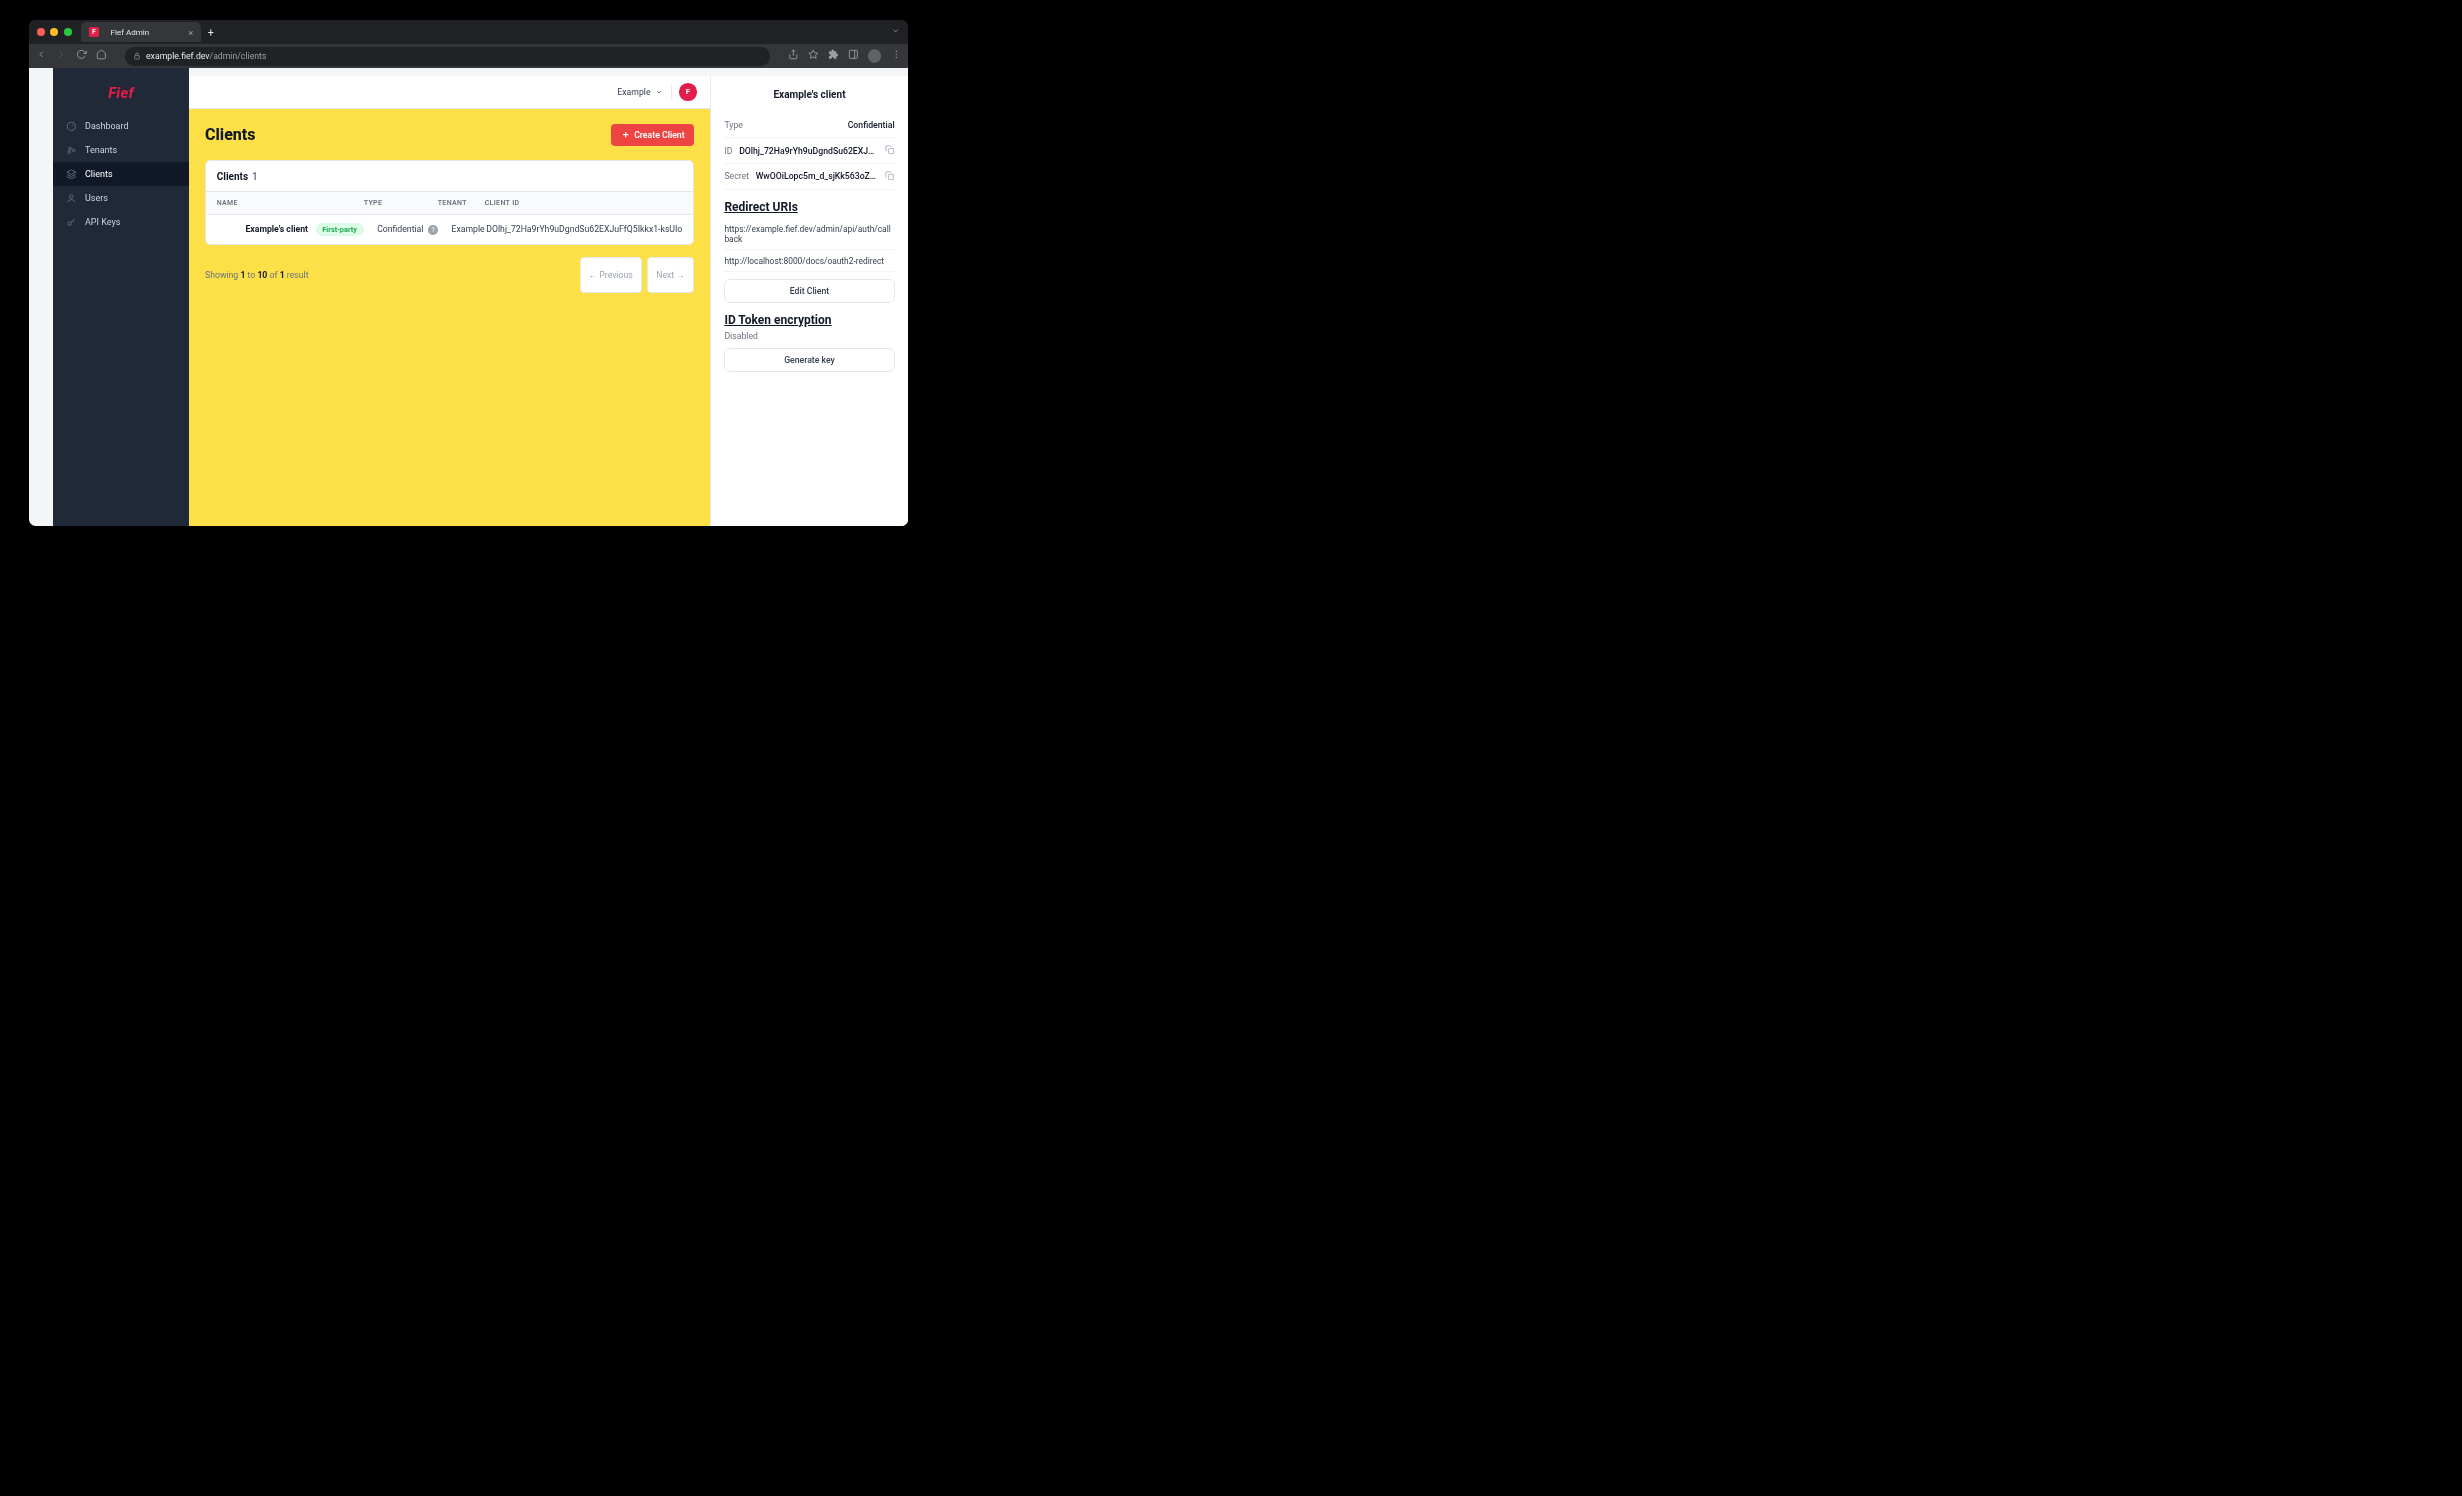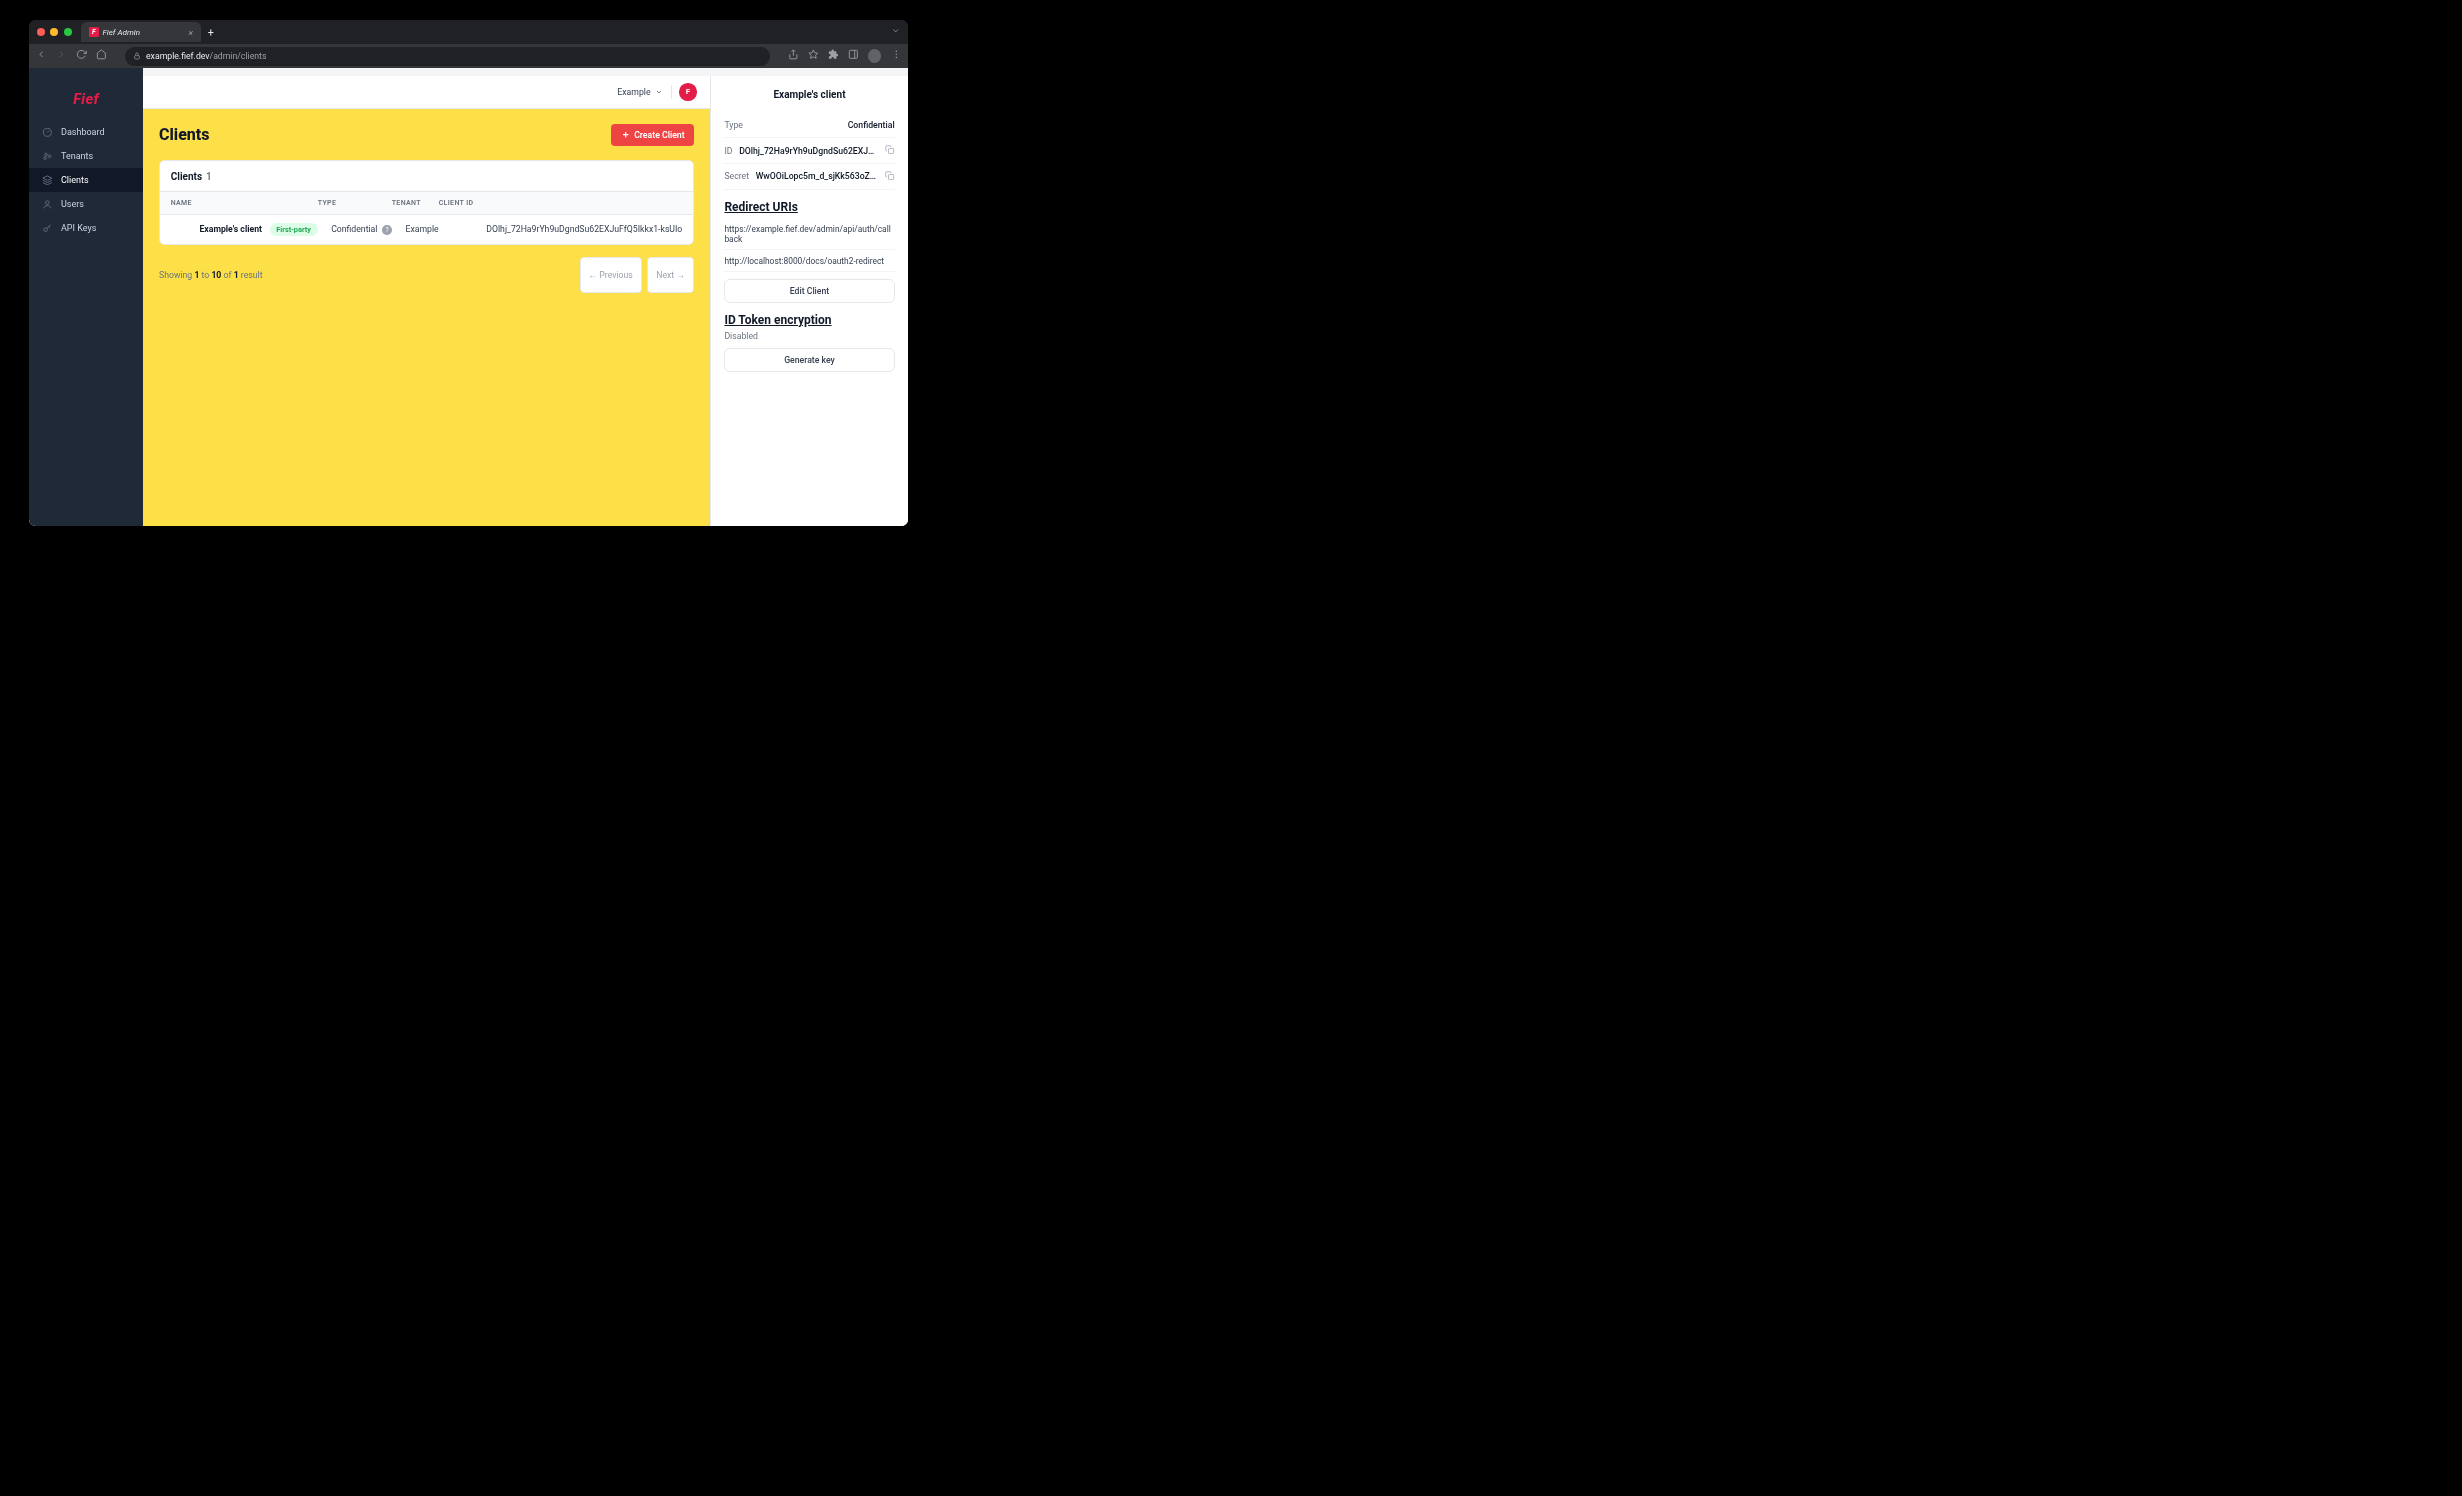--- a/index.html
+++ b/index.html
@@ -3,36 +3,36 @@
 <meta charset="utf-8">
 <style>
   * { margin:0; padding:0; box-sizing:border-box; font-family:-apple-system,BlinkMacSystemFont,"Segoe UI",Roboto,sans-serif; }
   body { background:#000; width:937px; height:569px; overflow:hidden; }
   .window { position:absolute; top:20px; left:29px; width:879px; height:506px; background:#1f2937; border-radius:6.7px; overflow:hidden; box-shadow:0 6.7px 27px rgba(0,0,0,.5); }
   
   .chrome { background:#202124; }
   .titlebar { height:24px; display:flex; align-items:center; padding:0 8px; background:#202124; }
   .traffic { display:flex; gap:5.4px; margin-right:9.4px; }
   .dot { width:8px; height:8px; border-radius:50%; }
-  .tab { display:flex; align-items:center; height:20px; background:#35363a; border-radius:5.4px 5.4px 0 0; padding:0 8px; gap:4px; color:#e8eaed; font-size:8px; min-width:120px; margin-top:0;font-style:italic; }
+  .tab { display:flex; align-items:center; height:20px; background:#35363a; border-radius:5.4px 5.4px 0 0; padding:0 8px; gap:12px; color:#e8eaed; font-size:8px; min-width:120px; margin-top:0; }
   .tab .favicon { width:9.4px; height:9.4px; background:#e11d48; border-radius:1.3px; display:flex; align-items:center; justify-content:center; color:#fff; font-size:6.7px; font-weight:700; }
   .tab .close { margin-left:auto; color:#9aa0a6; font-size:9.4px; }
   .newtab { color:#e8eaed; margin-left:6.7px; font-size:10.7px; }
   .urlbar-row { height:24px; display:flex; align-items:center; padding:0 6.7px; gap:18px; background:#35363a; }
   .nav-icons { display:flex; gap:9.4px; color:#9aa0a6; align-items:center; }
   .nav-icons svg, .url-right svg { width:10.7px; height:10.7px; }
   .urlbox { flex:1; height:19px; background:#202124; border-radius:9.4px; display:flex; align-items:center; padding:0 8px; gap:5.4px; color:#9aa0a6; font-size:8.7px; }
   .urlbox .lock { width:8px; height:8px; }
   .urlbox .host { color:#e8eaed; }
   .url-right { display:flex; gap:9.4px; align-items:center; color:#9aa0a6; }
   .url-avatar { width:13.4px; height:13.4px; border-radius:50%; background:#5f6368; }
   .chev { margin-left:auto; color:#9aa0a6; }
   
   .app { display:flex; height:calc(100% - 48px); background:#f4f5f7; }
-  .sidebar { width:114px; background:#1f2937; color:#9ca3af; display:flex; flex-direction:column; padding-top:18px; }
+  .sidebar { width:136px; background:#1f2937; color:#9ca3af; display:flex; flex-direction:column; padding-top:12px;margin-left:24px; }
   .logo { color:#e11d48; font-weight:800; font-size:14.7px; text-align:center; padding:4px 0 12px; letter-spacing:0.3px; font-style:italic; position:relative; }
   .nav-item { display:flex; align-items:center; gap:8px; padding:6px 12px; font-size:9px; color:#cbd5e1; cursor:pointer; }
   .nav-item.active { background:#111827; color:#fff; }
   .nav-item .ico { width:12px; height:12px; display:flex; align-items:center; justify-content:center; color:#6b7280; }
   .main { flex:1; display:flex; background:#fde047;margin-top:8px; }
   .content { flex:1; }
   .topbar { height:33px; background:#fff; border-bottom:0.7px solid #e5e7eb; display:flex; align-items:center; justify-content:flex-end; padding:0 13.4px; gap:8px; }
   .tenant-chip { font-size:8.7px; color:#374151; display:flex; align-items:center; gap:4px; cursor:pointer; }
   .avatar { width:17.4px; height:17.4px; border-radius:50%; background:#e11d48; color:#fff; display:flex; align-items:center; justify-content:center; font-size:8px; font-weight:600; }
   .divider-v { width:0.7px; height:14.7px; background:#e5e7eb; }

